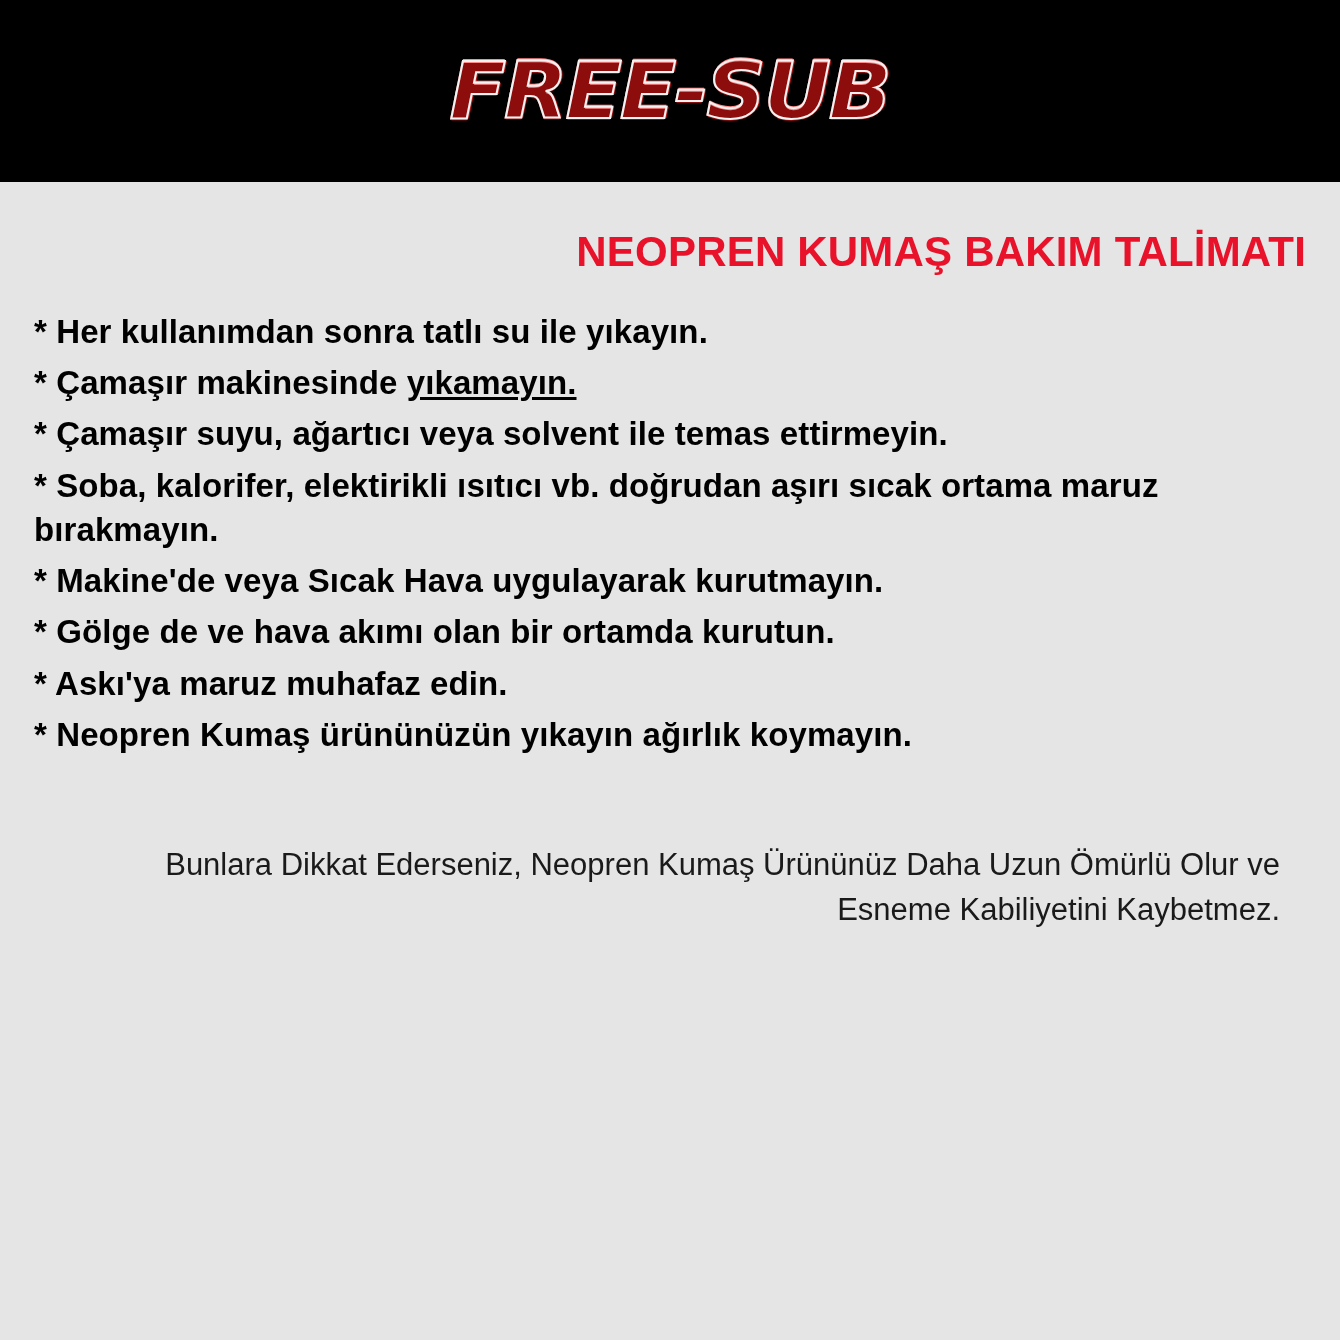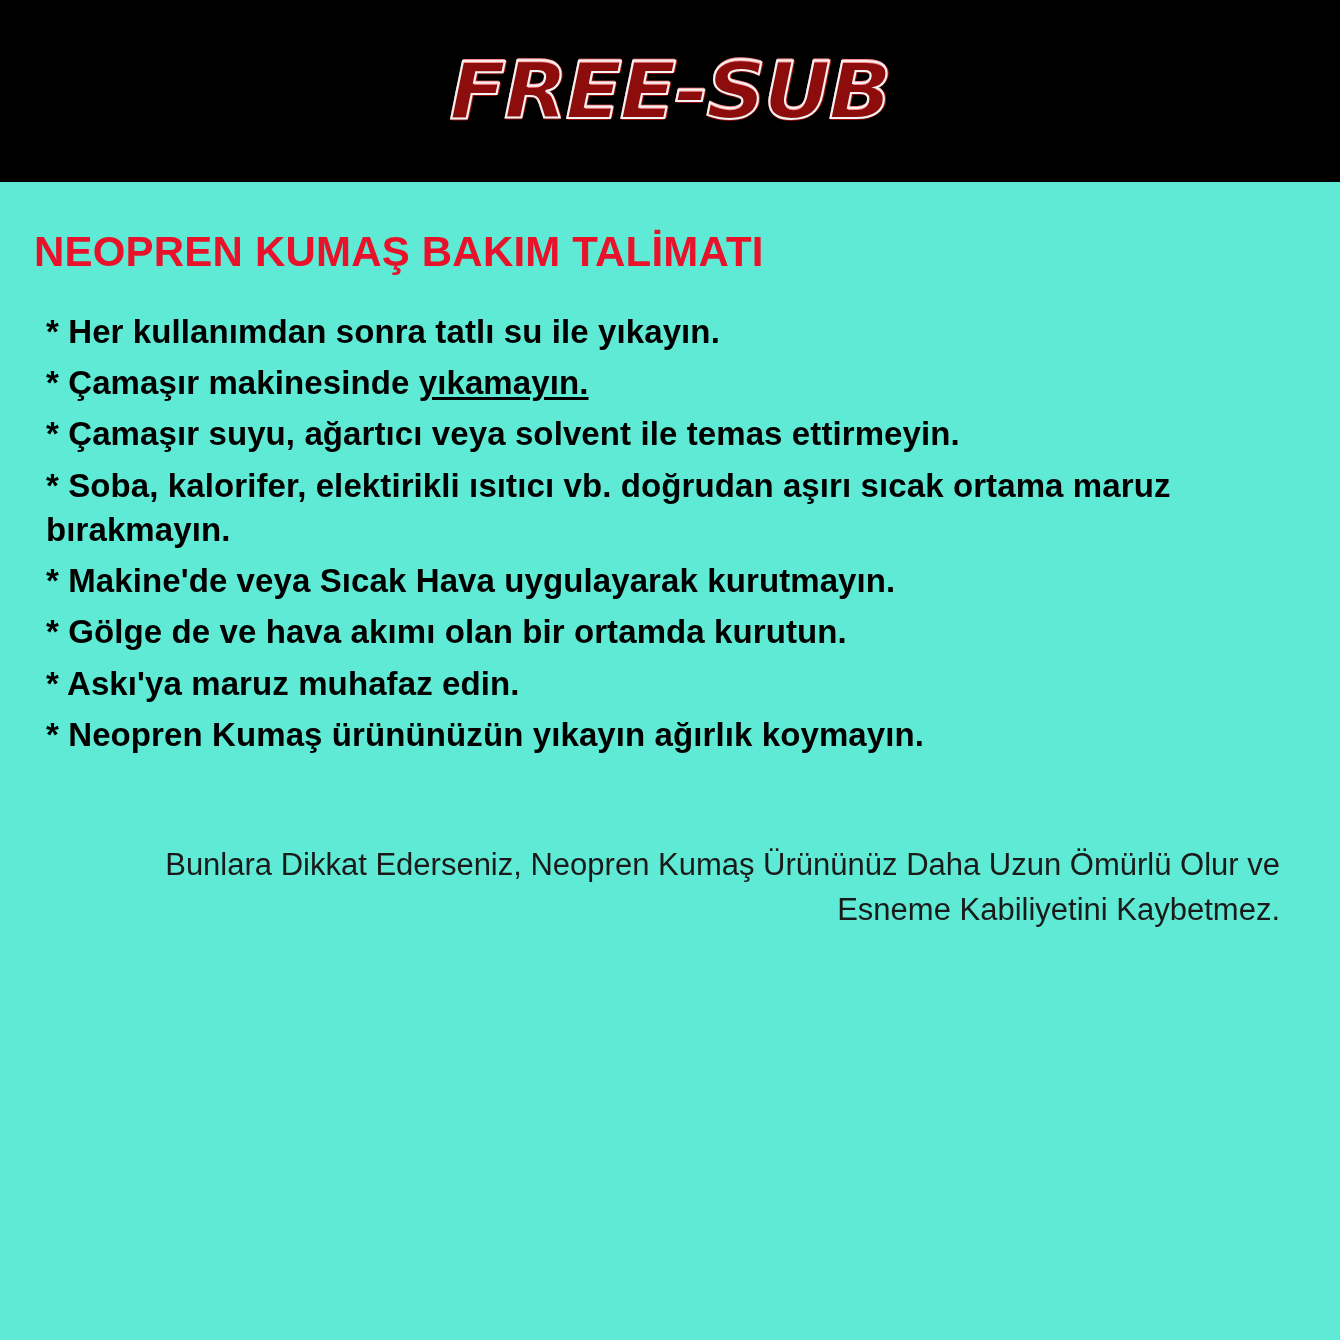--- a/index.html
+++ b/index.html
@@ -11,21 +11,21 @@
     height: 1340px;
     background: #ffffff;
     font-family: "Liberation Sans", sans-serif;
     overflow: hidden;
   }
 
   .page {
     position: relative;
     width: 1340px;
     height: 1340px;
-    background: #5eead4;
+    background: #e5e5e5;
     box-sizing: border-box;
   }
 
   
   .banner {
     width: 100%;
     height: 182px;
     background: #000000;
     display: flex;
     align-items: center;
@@ -60,32 +60,32 @@
     color: transparent;
   }
 
   
   .content {
     padding: 0 34px;
     box-sizing: border-box;
   }
 
   .doc-title {
-    text-align: left;
+    text-align: right;
     color: #e8132b;
     font-size: 42px;
     font-weight: 700;
     margin-top: 46px;
     margin-bottom: 34px;
     letter-spacing: 0.2px;
   }
 
   .care-list {
     list-style: none;
-    margin: 12px;
+    margin: 0;
     padding: 0;
   }
 
   .care-item {
     font-size: 33px;
     font-weight: 700;
     color: #000000;
     line-height: 1.34;
     margin-bottom: 7px;
     letter-spacing: 0.1px;

